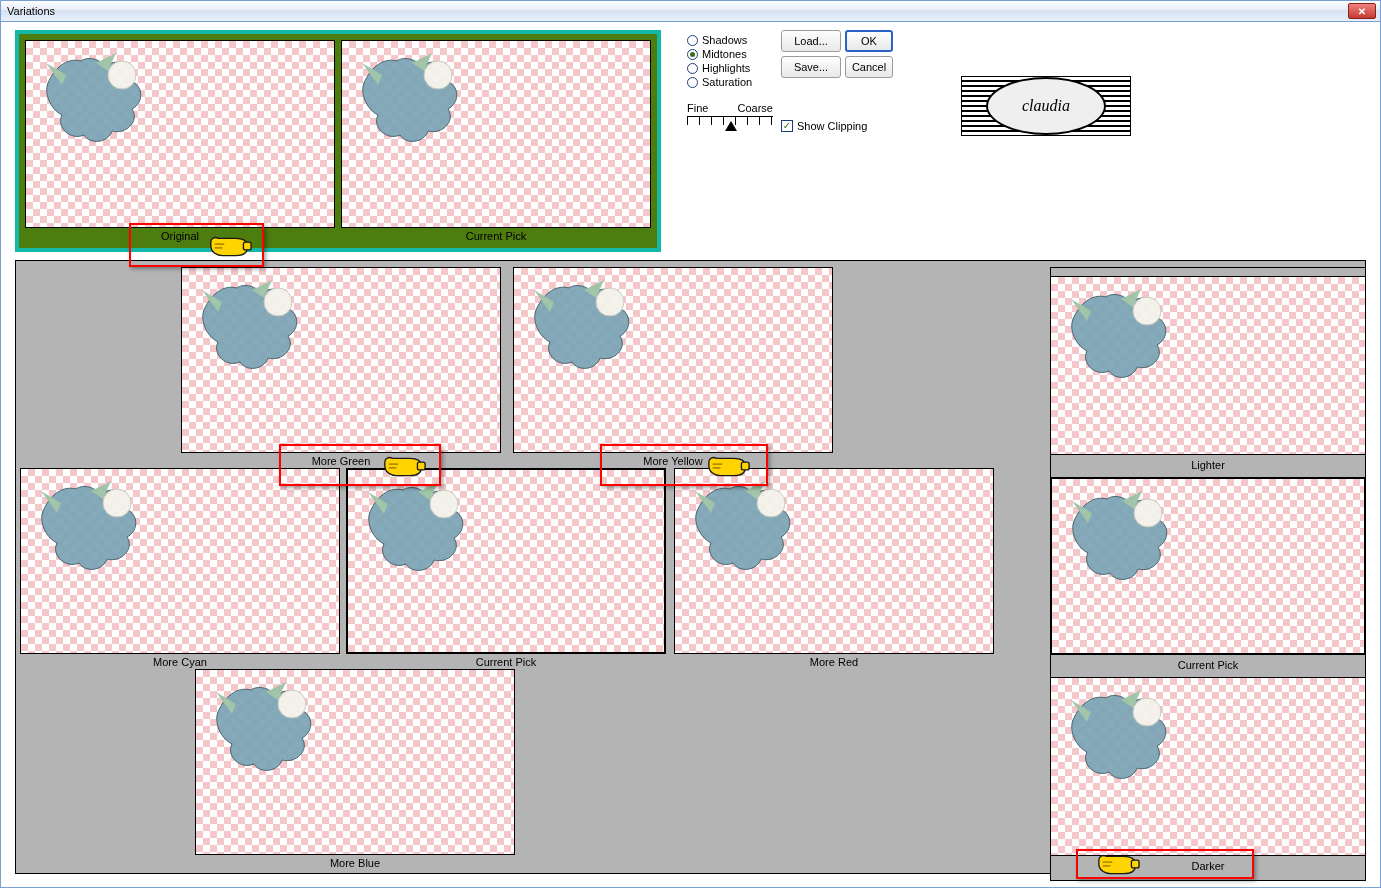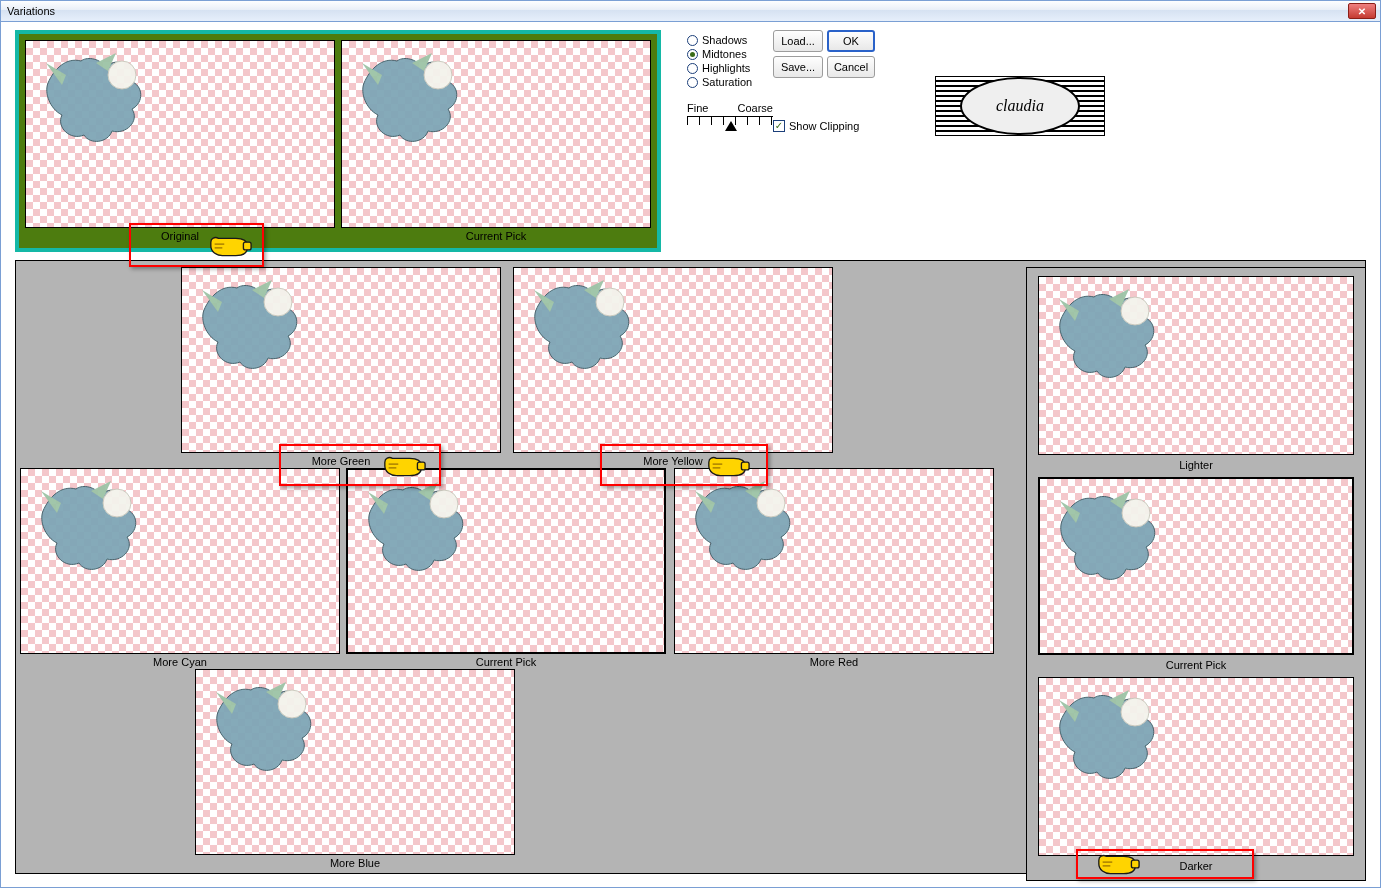--- a/index.html
+++ b/index.html
@@ -62,33 +62,34 @@
     font-size: 11px;
     padding-top: 2px;
     color:#000;
   }
 
   
   .controls-cluster {
     margin-left: 12px;
     display: flex;
     flex-direction: row;
+    gap: 8px;
     align-items:flex-start;
   }
   .radiogroup { padding-top:4px; }
   .radiogroup label, .chk label { display:flex; align-items:center; gap:4px; font-size:11px; margin-bottom:2px;}
   .radio {
     width: 11px; height:11px; border:1px solid #1c3f7a; border-radius:50%;
     display:inline-flex; align-items:center; justify-content:center;
     background:#fff;
   }
   .radio.sel::after{ content:""; width:5px;height:5px; background:#3a6c18; border-radius:50%; }
   .btncol { display:flex; flex-direction:column; gap:4px; }
   .btn {
-    width: 50px; height:22px;
+    width: 60px; height:22px;
     background: linear-gradient(#fefefe,#e8e8e8);
     border:1px solid #9c9c9c; border-radius:3px;
     font-size:11px;
     display:flex; align-items:center; justify-content:center;
     cursor:pointer;
   }
   .btn.ok { border:2px solid #2a62c9; width:48px;}
   .btn.cancel { width:48px; }
   .btnrow { display:flex; gap:4px; }
   .fine-coarse {
@@ -144,21 +145,21 @@
     position:absolute; text-align:center;
   }
   .hex-cell .thumb.large{ width:320px; height:186px; }
   .hex-cell .thumb-label{ color:#000; }
 
   
   .right-panel{
     position:absolute;
     right: 14px;
     top: 245px;
-    width: 340px;
+    width: 316px;
     height: 614px;
     border:1px solid #000;
     background:#b4b4b4;
     display:flex;
     flex-direction:column;
     align-items:center;
     padding:8px 10px;
     gap:2px;
   }
   .right-panel .thumb.tall{ width:316px; height:184px; }

